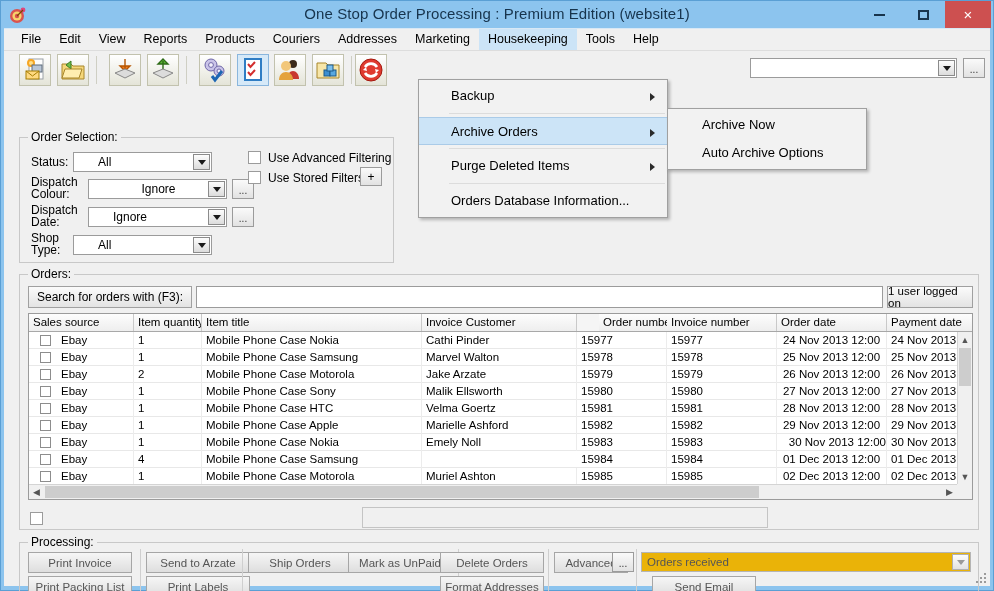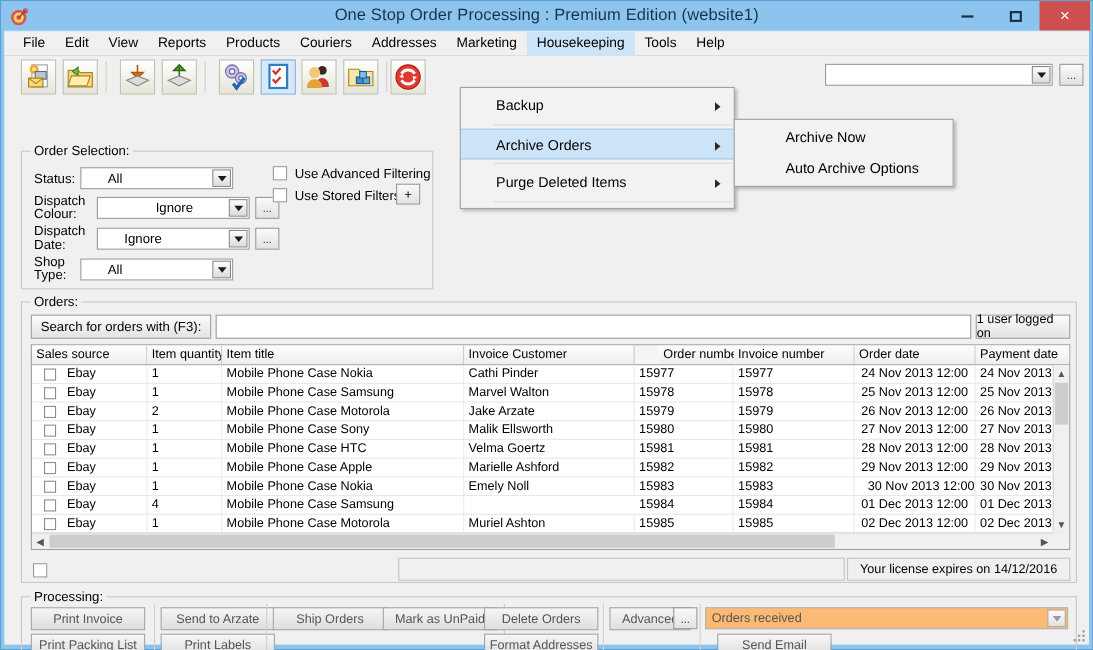--- a/index.html
+++ b/index.html
@@ -210,21 +210,21 @@
 
   
   .pbtn {
     position:absolute; height:21px; border:1px solid #a6a6a6;
     background:linear-gradient(#f6f6f6,#dedede); font-size:11.5px; color:#555;
     display:flex; align-items:center; justify-content:center; white-space:nowrap;
   }
   .pvsep { position:absolute; width:1px; background:#cfcfcf; }
   #proc-combo {
     position:absolute; left:621px; top:9px; width:330px; height:20px;
-    border:1px solid #b5b5b5; background:#fdba74; font-size:11.5px; color:#555;
+    border:1px solid #b5b5b5; background:#eab308; font-size:11.5px; color:#555;
   }
   #proc-combo .txt { position:absolute; left:5px; top:3px; }
   #proc-combo .arrow {
     position:absolute; right:1px; top:1px; width:17px; height:16px;
     background:linear-gradient(#fdfdfd,#e2e2e2); border:1px solid #b0b0b0;
     display:flex; align-items:center; justify-content:center;
   }
   .tri-down.dim { border-top-color:#9a9a9a; }
 
   
@@ -235,21 +235,21 @@
   #menu-housekeeping {
     position:absolute; left:414px; top:50px; width:250px;
     background:#f2f2f2; border:1px solid #a0a0a0;
     box-shadow:2px 2px 3px rgba(0,0,0,.25);
     padding:2px 0; z-index:50;
   }
   #menu-archive {
     position:absolute; left:663px; top:79px; width:200px;
     background:#f2f2f2; border:1px solid #a0a0a0;
     box-shadow:2px 2px 3px rgba(0,0,0,.25);
-    padding:2px 16px; z-index:60;
+    padding:2px 4px; z-index:60;
   }
   .mrow {
     position:relative; height:28px; line-height:28px; font-size:13px;
     padding-left:32px; color:#000; white-space:nowrap;
   }
   .mrow.hl { background:#cce4f7; border-top:1px solid #aacbe8; border-bottom:1px solid #aacbe8; }
   .mrow .sub {
     position:absolute; right:12px; top:11px;
     width:0;height:0;border-top:4px solid transparent;border-bottom:4px solid transparent;
     border-left:5px solid #2a2a2a;
@@ -579,21 +579,20 @@
         <div id="hscroll">
           <div class="arr l">◀</div>
           <div class="thumb"></div>
           <div class="arr r">▶</div>
         </div>
         <div id="corner"></div>
       </div>
 
       <div id="status-chk"></div>
       <div id="status-mid"></div>
-      <div id="status-license">Your license expires on 14/12/2016</div>
     </div>
 
     <div class="group" id="grp-processing">
       <span class="legend">Processing:</span>
 
       <div class="pbtn" style="left:8px;  top:9px;  width:104px;">Print Invoice</div>
       <div class="pbtn" style="left:8px;  top:33px; width:104px;">Print Packing List</div>
       <div class="pvsep" style="left:120px; top:6px; height:48px;"></div>
       <div class="pbtn" style="left:126px;top:9px;  width:104px;">Send to Arzate</div>
       <div class="pbtn" style="left:126px;top:33px; width:104px;">Print Labels</div>
@@ -635,20 +634,23 @@
       <div class="mrow hl">
         <span>Archive Orders</span>
         <i class="sub"></i>
       </div>
       <div class="msep"></div>
       <div class="mrow">
         <span>Purge Deleted Items</span>
         <i class="sub"></i>
       </div>
       <div class="msep"></div>
+      <div class="mrow">
+        <span>Orders Database Information...</span>
+      </div>
     </div>
 
     <div id="menu-archive">
       <div class="mrow">
         <span>Archive Now</span>
       </div>
       <div class="mrow">
         <span>Auto Archive Options</span>
       </div>
     </div>

